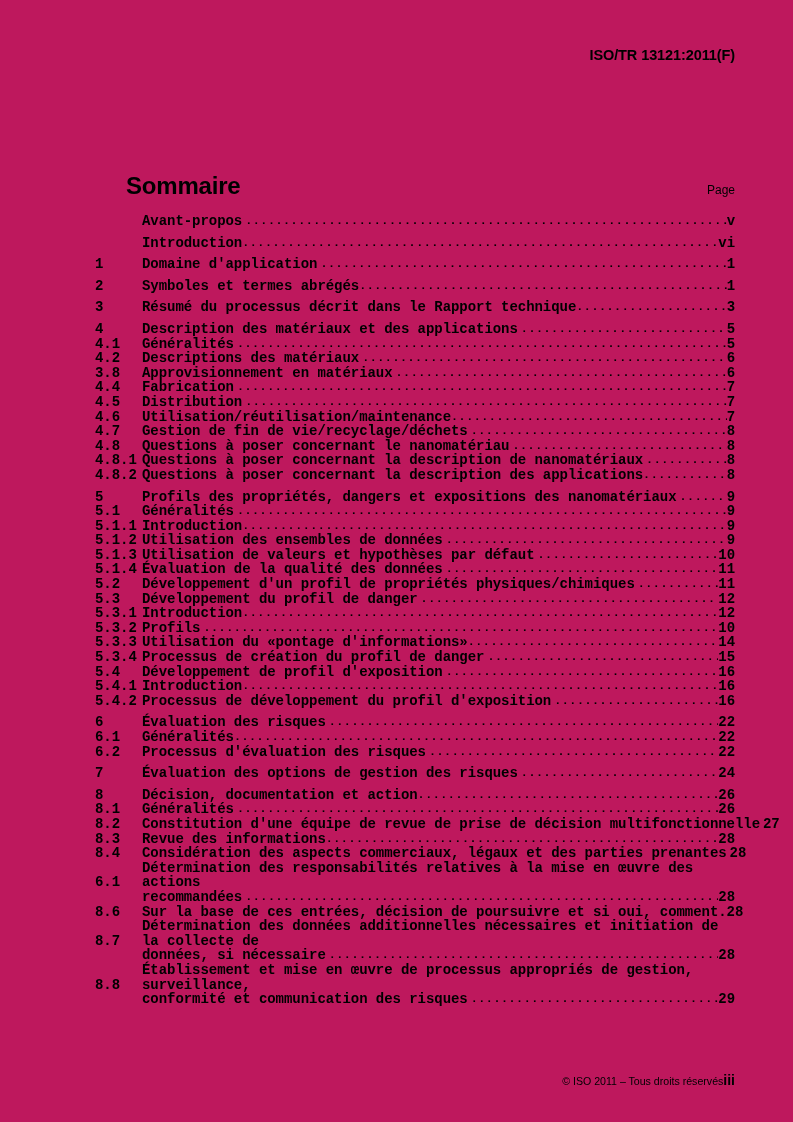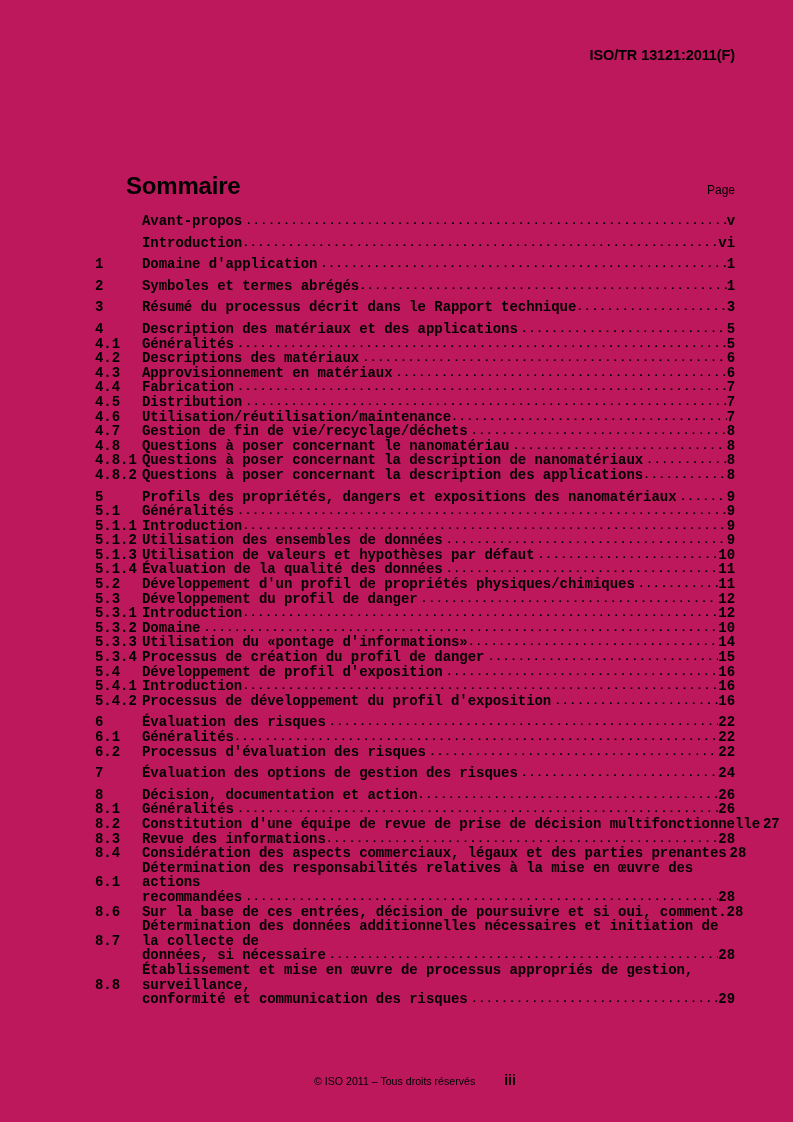--- a/index.html
+++ b/index.html
@@ -132,26 +132,25 @@
     width: 100%;
   }
 
   
   .footer {
     position: absolute;
     top: 1072px;
     left: 95px;
     width: 640px;
     display: flex;
-    justify-content: center;
+    justify-content: flex-end;
     align-items: baseline;
     font-size: 10.6px;
     font-weight: normal;
     color: #000000;
-    gap: 29px;
   }
   .footer .folio {
     font-weight: bold;
     font-size: 14px;
   }
 </style>
 </head>
 <body>
 
 <div class="page">
@@ -238,21 +237,21 @@
         <div class="e-num">4.2</div>
         <div class="e-body">
           <div class="e-label-line">
             <span class="e-label">Descriptions des matériaux</span>
             <span class="leader spaced"></span>
             <span class="e-page">6</span>
           </div>
         </div>
       </div>
       <div class="toc-entry">
-        <div class="e-num">4.3</div>
+        <div class="e-num">3.8</div>
         <div class="e-body">
           <div class="e-label-line">
             <span class="e-label">Approvisionnement en matériaux</span>
             <span class="leader spaced"></span>
             <span class="e-page">6</span>
           </div>
         </div>
       </div>
       <div class="toc-entry">
         <div class="e-num">4.4</div>
@@ -411,21 +410,21 @@
             <span class="e-label">Introduction</span>
             <span class="leader"></span>
             <span class="e-page">12</span>
           </div>
         </div>
       </div>
       <div class="toc-entry">
         <div class="e-num">5.3.2</div>
         <div class="e-body">
           <div class="e-label-line">
-            <span class="e-label">Domaine</span>
+            <span class="e-label">Profils</span>
             <span class="leader spaced"></span>
             <span class="e-page">10</span>
           </div>
         </div>
       </div>
       <div class="toc-entry">
         <div class="e-num">5.3.3</div>
         <div class="e-body">
           <div class="e-label-line">
             <span class="e-label">Utilisation du «pontage d'informations»</span>

